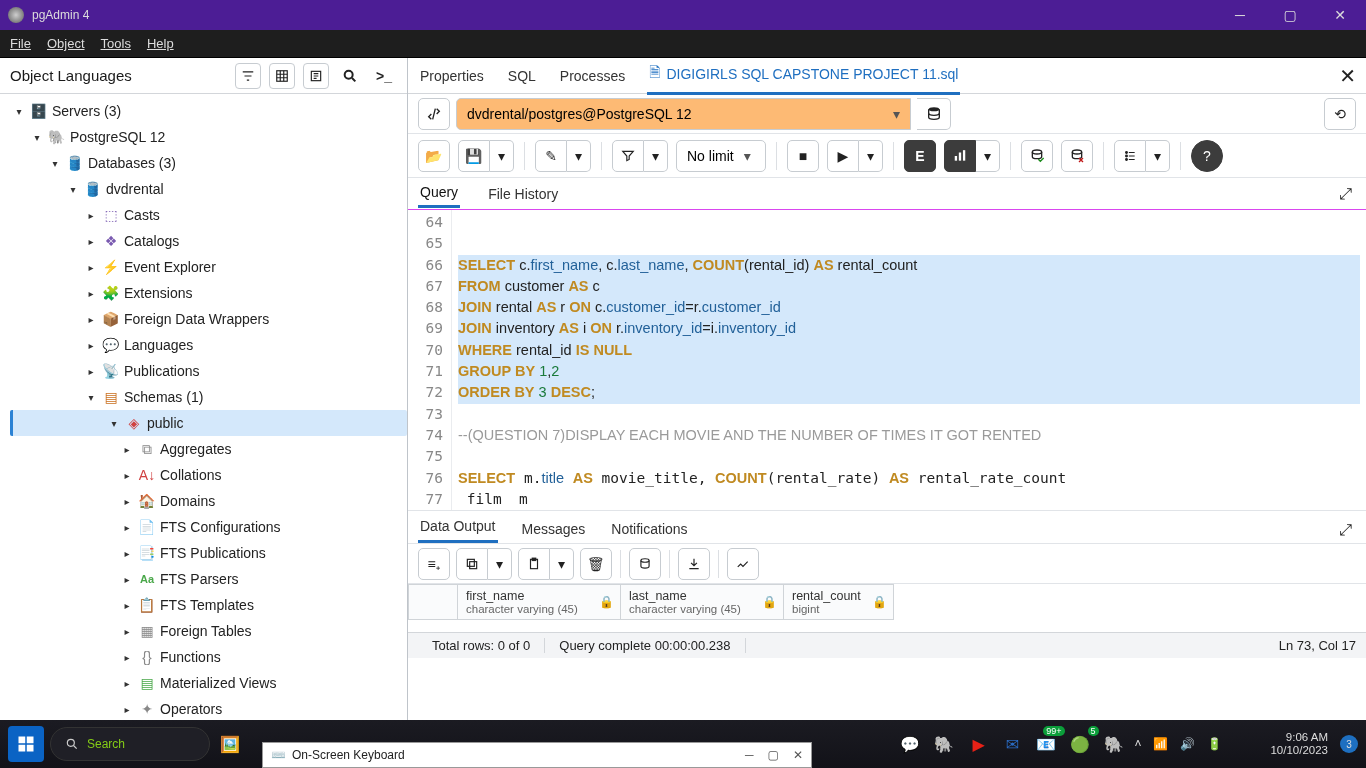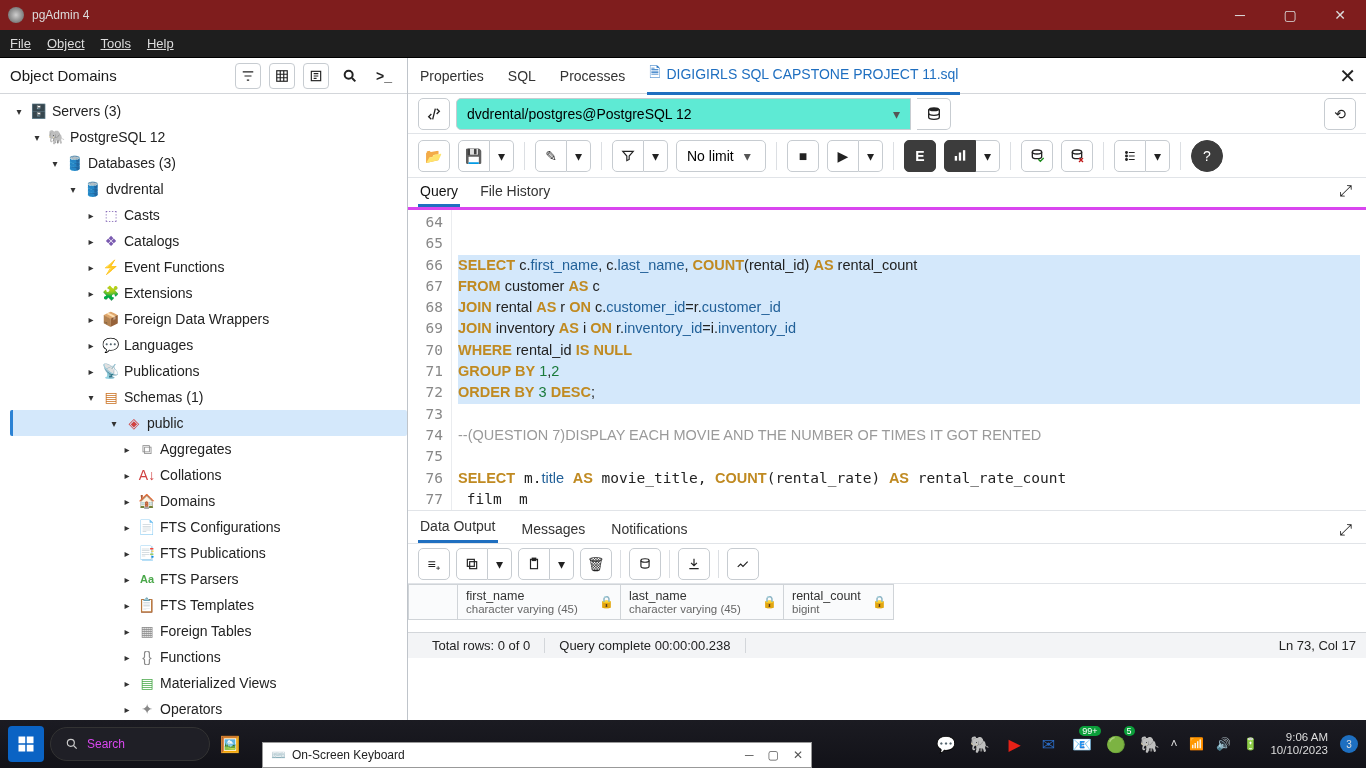--- a/index.html
+++ b/index.html
@@ -1,19 +1,19 @@
 <!DOCTYPE html>
 <html><head>
 <meta charset="utf-8">
 <style>
 * { box-sizing: border-box; margin: 0; padding: 0; font-family: "Segoe UI", Arial, sans-serif; }
 html, body { width: 1366px; height: 768px; overflow: hidden; background: #1a1a1a; }
 
 
-.titlebar { height: 30px; background: #7f1d1d; color: #dcdcdc; display: flex; align-items: center; padding: 0 8px; font-size: 12px; }
+.titlebar { height: 30px; background: #4c1d95; color: #dcdcdc; display: flex; align-items: center; padding: 0 8px; font-size: 12px; }
 .titlebar .tb-icon { width: 16px; height: 16px; border-radius: 50%; background: radial-gradient(#cecece, #5a5a5a); margin-right: 8px; }
 .titlebar .tb-title { flex: 1; }
 .titlebar .tb-btns { display: flex; gap: 14px; }
 .tb-btn { width: 36px; height: 24px; display:flex; align-items:center; justify-content:center; color:#dcdcdc; font-size:14px; cursor:pointer; }
 
 
 .menubar { height: 28px; background: #1e1e1e; color: #dcdcdc; display: flex; align-items: center; padding: 0 10px; font-size: 13px; gap: 16px; border-bottom: 1px solid #000; }
 .menubar span { cursor:pointer;text-decoration:underline; }
 
 
@@ -36,35 +36,35 @@
 .rightpane { flex:1; display:flex; flex-direction:column; min-width:0; }
 .tabs { height:36px; display:flex; align-items:center; padding:0 10px; border-bottom:1px solid #d3d6da; gap:20px; font-size:14px; color:#333; }
 .tabs .tab { cursor:pointer; padding:6px 2px; }
 .tabs .tab.active { color:#1f6fc0; border-bottom:3px solid #1f6fc0; font-weight:500; display:flex; align-items:center; gap:6px; }
 .tabs .tab.active .file-icon { color:#1f6fc0; }
 .tabs .closeX { margin-left:auto; font-size:20px; cursor:pointer; color:#222; }
 
 .connrow { height:40px; display:flex; align-items:center; padding:0 10px; gap:6px; border-bottom:1px solid #e1e4e8; }
 .iconbtn { min-width:32px; height:32px; border:1px solid #c7ccd1; border-radius:5px; display:flex; align-items:center; justify-content:center; background:#fff; color:#222; cursor:pointer; font-size:14px; }
 .iconbtn.dark { background:#3c3c3c; color:#fff; border-color:#3c3c3c; }
-.connselect { flex:0 0 455px; height:32px; border:1px solid #c7ccd1; border-radius:5px 0 0 5px; padding:0 10px; font-size:14px; display:flex; align-items:center; background:#5eead4; }
+.connselect { flex:0 0 455px; height:32px; border:1px solid #c7ccd1; border-radius:5px 0 0 5px; padding:0 10px; font-size:14px; display:flex; align-items:center; background:#fdba74; }
 .connselect .dd { margin-left:auto; color:#555; }
 .dbbtn { height:32px; width:34px; border:1px solid #c7ccd1; border-left:0; border-radius:0 5px 5px 0; display:flex; align-items:center; justify-content:center; background:#fff; cursor:pointer; }
 
 .toolbar2 { height:44px; display:flex; align-items:center; padding:0 10px; gap:8px; border-bottom:1px solid #e1e4e8; }
 .btngroup { display:flex; }
 .btngroup .iconbtn:not(:first-child) { border-left:0; border-radius:0; }
 .btngroup .iconbtn:first-child { border-radius:5px 0 0 5px; }
 .btngroup .iconbtn:last-child { border-radius:0 5px 5px 0; }
 .btngroup .iconbtn:only-child { border-radius:5px; }
 .dropdown { display:flex; align-items:center; height:32px; border:1px solid #c7ccd1; border-radius:5px; padding:0 6px 0 10px; font-size:14px; background:#fff; gap:10px; cursor:pointer; min-width:90px; }
 .dropdown .dd { color:#555; }
 .vdiv { width:1px; height:28px; background:#dcdfe3; margin:0 2px; }
 
-.subtabs { height:32px; display:flex; align-items:flex-start; padding:0 10px; gap:18px; font-size:14px; color:#333; border-bottom:3px solid #d946ef; }
+.subtabs { height:32px; display:flex; align-items:center; padding:0 10px; gap:26px; font-size:14px; color:#333; border-bottom:1px solid #d946ef; }
 .subtab { padding:5px 2px; cursor:pointer; }
 .subtab.active { border-bottom:3px solid #1f6fc0; color:#111; font-weight:500; }
 .expand { margin-left:auto; font-size:16px; color:#222; cursor:pointer; padding:4px; }
 
 
 .editor { display:flex; flex:0 0 auto; height:300px; overflow:hidden; background:#fff; }
 .gutter { width:44px; background:#fff; color:#888; text-align:right; padding:2px 8px 2px 0; font-family: "Consolas", monospace; font-size:14.5px; line-height:21.3px; border-right:1px solid #eaecef; }
 .code { flex:1; padding:2px 6px; font-family:"Consolas", monospace; font-size:14.5px; line-height:21.3px; white-space:pre; overflow:hidden; color:#222; }
 .hl-sel { background:#d4e8fb; display:block; }
 .kw { color:#c08a21; font-weight:600; }
@@ -93,21 +93,21 @@
 
 
 .taskbar { height:48px; background:linear-gradient(#1b1b22,#121218); display:flex; align-items:center; padding:0 8px; color:#ddd; font-size:12px; gap:6px; }
 .tb-start { width:36px; height:36px; background:#0a63c4; border-radius:4px; display:flex; align-items:center; justify-content:center; }
 .tb-start svg { width:18px; height:18px; }
 .searchbox { display:flex; align-items:center; gap:8px; background:#1f1f26; border:1px solid #333; height:34px; border-radius:18px; padding:0 14px; width:160px; color:#ccc; }
 .tb-app { width:28px; height:28px; border-radius:4px; display:flex; align-items:center; justify-content:center; font-size:16px; }
 .onscreen { position:absolute; left:262px; bottom:0; width:550px; height:26px; background:#fff; border:1px solid #999; display:flex; align-items:center; font-size:12px; color:#222; padding:0 8px; gap:6px; }
 .onscreen .winbtns { margin-left:auto; display:flex; gap:14px; color:#555; }
 .tray { margin-left:auto; display:flex; align-items:center; gap:12px; color:#ddd; }
-.clock { text-align:right; font-size:11.5px; line-height:13px; }
+.clock { text-align:right; font-size:11.5px; line-height:13px;margin-left:36px; }
 
 .badge { position:absolute; top:-4px; right:-4px; background:#0b9e3a; color:#fff; border-radius:8px; font-size:9px; padding:0 3px; }
 .tb-wrap { position:relative; }
 
 svg { display:block; }
 </style>
 </head>
 <body>
 
 <div class="titlebar">
@@ -124,21 +124,21 @@
   <span>File</span>
   <span>Object</span>
   <span>Tools</span>
   <span>Help</span>
 </div>
 
 <div class="app">
 
   <div class="leftpane">
     <div class="lp-head">
-      <div class="lp-title">Object Domains</div>
+      <div class="lp-title">Object Languages</div>
       <div class="lp-iconbtn">
         <svg width="14" height="14" viewBox="0 0 24 24" fill="none" stroke="#222" stroke-width="2">
             <path d="M3 5h18M6 12h12M10 19h4"></path>
           </svg>
       </div>
       <div class="lp-iconbtn">
         <svg width="14" height="14" viewBox="0 0 24 24" fill="none" stroke="#222" stroke-width="2">
             <rect x="3" y="3" width="18" height="18"></rect>
             <path d="M3 9h18M3 15h18M9 3v18M15 3v18"></path>
           </svg>
@@ -191,21 +191,21 @@
       <div class="tree-row">
           <span class="indent" style="width:76px"></span>
           <span class="caret">▸</span>
           <span class="ticon" style="color:#7a5ab0">❖</span>
           <span>Catalogs</span>
         </div>
       <div class="tree-row">
           <span class="indent" style="width:76px"></span>
           <span class="caret">▸</span>
           <span class="ticon" style="color:#1e88c9">⚡</span>
-          <span>Event Functions</span>
+          <span>Event Explorer</span>
         </div>
       <div class="tree-row">
           <span class="indent" style="width:76px"></span>
           <span class="caret">▸</span>
           <span class="ticon" style="color:#4aa84a">🧩</span>
           <span>Extensions</span>
         </div>
       <div class="tree-row">
           <span class="indent" style="width:76px"></span>
           <span class="caret">▸</span>
@@ -547,21 +547,21 @@
         <rect x="13" y="13" width="9" height="9"></rect>
       </svg>
   </div>
   <div class="searchbox">
     <span>
       <svg width="14" height="14" viewBox="0 0 24 24" fill="none" stroke="#ccc" stroke-width="2">
           <circle cx="10" cy="10" r="6"></circle>
           <path d="M15 15l5 5"></path>
         </svg>
     </span>
-    <span style="color:#d946ef">Search</span>
+    <span style="color:#84cc16">Search</span>
   </div>
   <div class="tb-app">🖼️</div>
   <div class="onscreen">
     <span>⌨️</span>
     <span>On-Screen Keyboard</span>
     <div class="winbtns">
       <span>─</span>
       <span>▢</span>
       <span>✕</span>
     </div>

